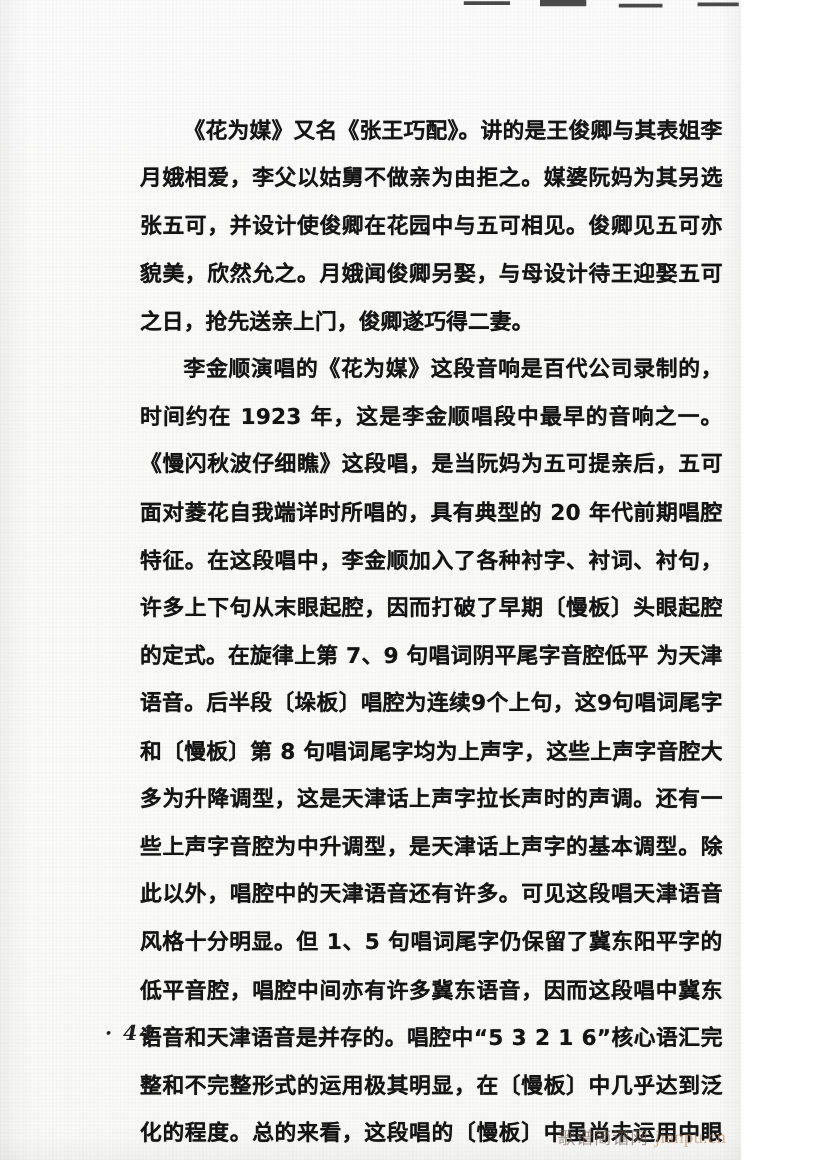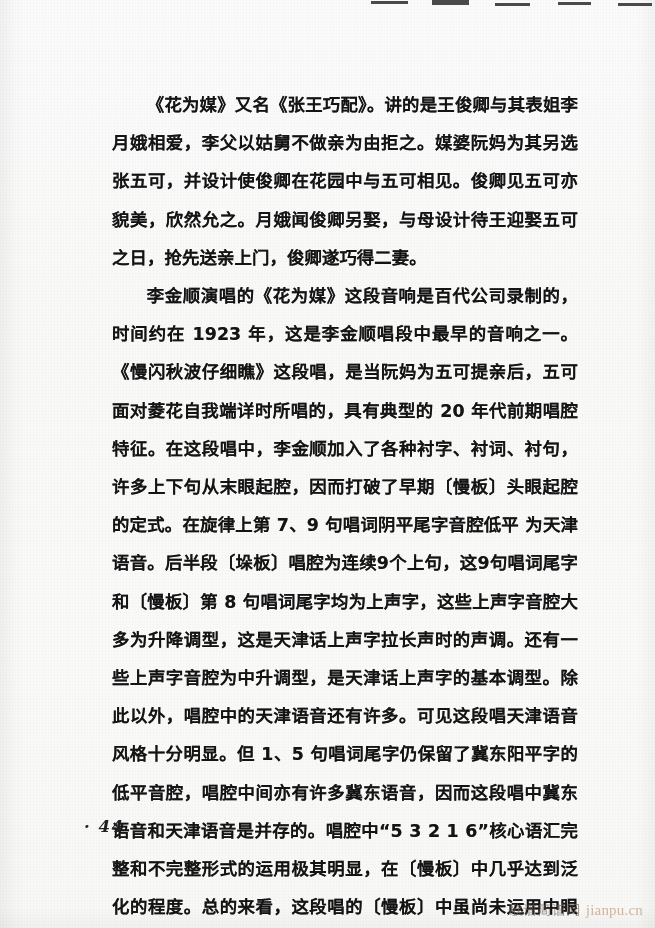--- a/index.html
+++ b/index.html
@@ -11,21 +11,21 @@
     width: 655px;
     height: 928px;
     background: #ffffff;
     font-family: "DejaVu Sans", sans-serif;
     overflow: hidden;
   }
 
   
   .page {
     position: relative;
-    width: 655px;
+    width: 593px;
     height: 928px;
     background:
       
       repeating-linear-gradient(0deg, rgba(0,0,0,0.012) 0px, rgba(0,0,0,0.012) 1px, rgba(0,0,0,0) 1px, rgba(0,0,0,0) 3px),
       repeating-linear-gradient(90deg, rgba(0,0,0,0.010) 0px, rgba(0,0,0,0.010) 1px, rgba(0,0,0,0) 1px, rgba(0,0,0,0) 3px),
       linear-gradient(180deg, #fbfbfb 0%, #f9f9f8 35%, #fafaf9 70%, #f8f8f7 100%);
     box-sizing: border-box;
     overflow: hidden;
   }
 

